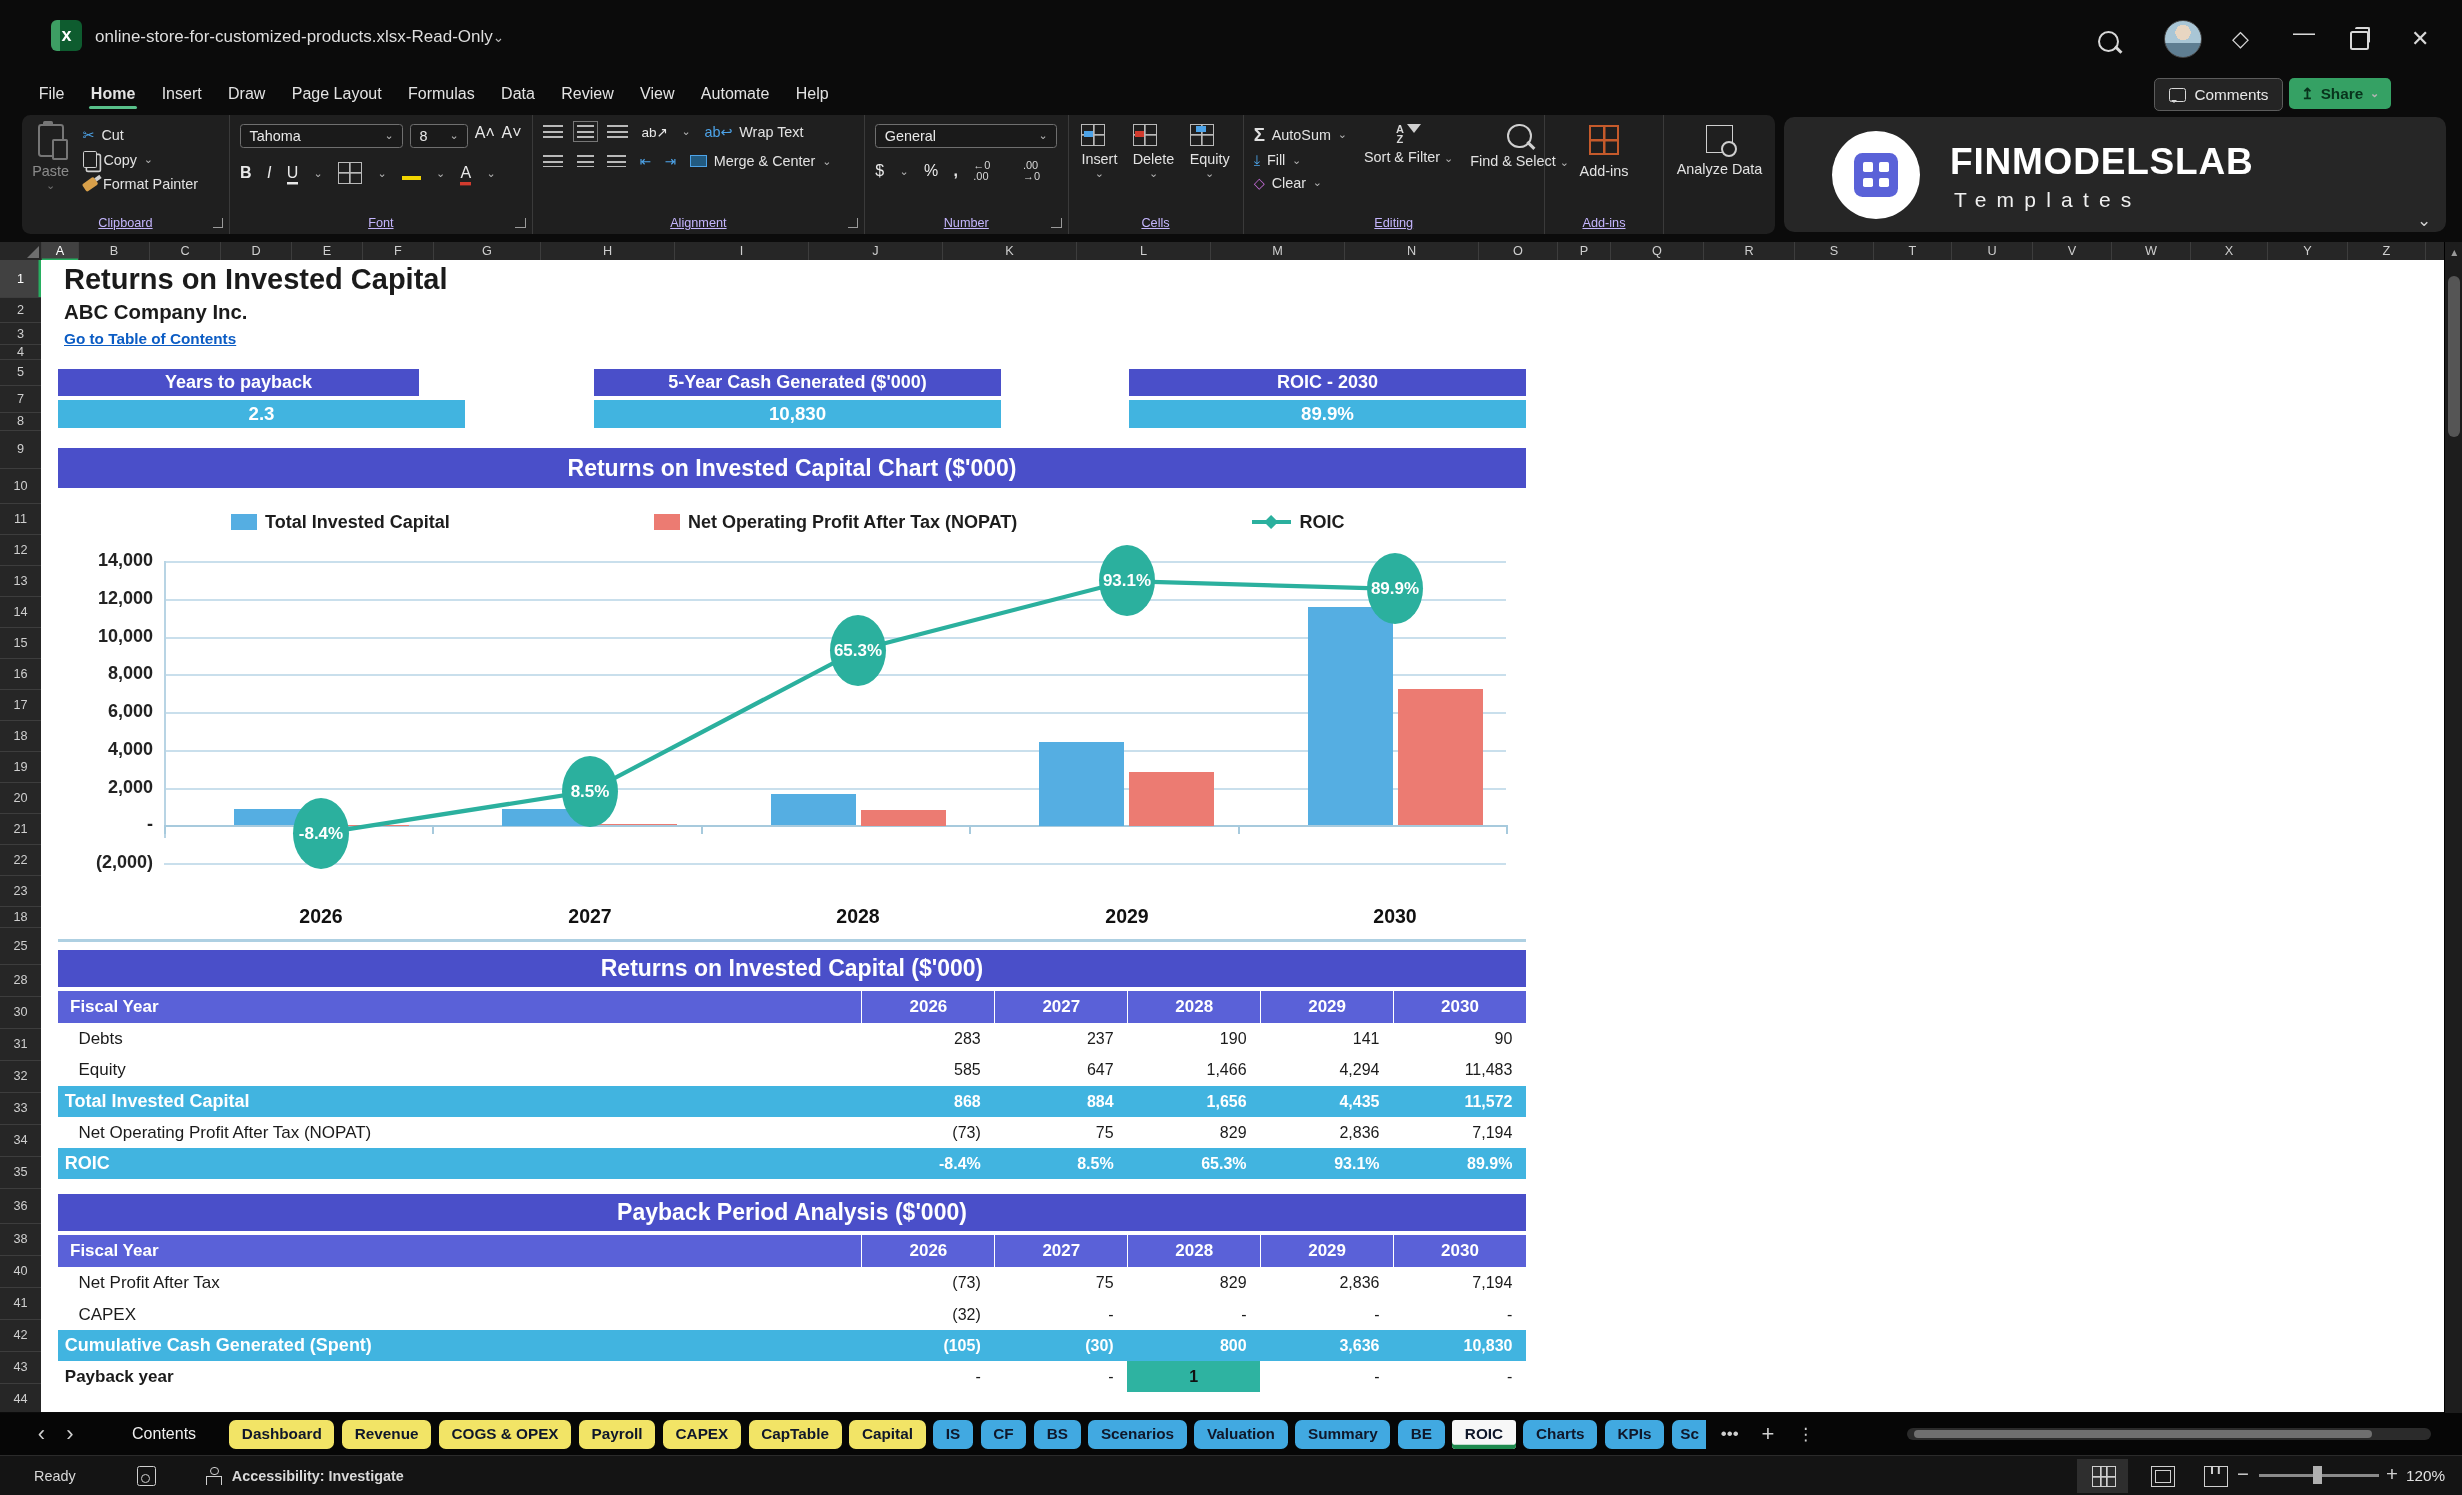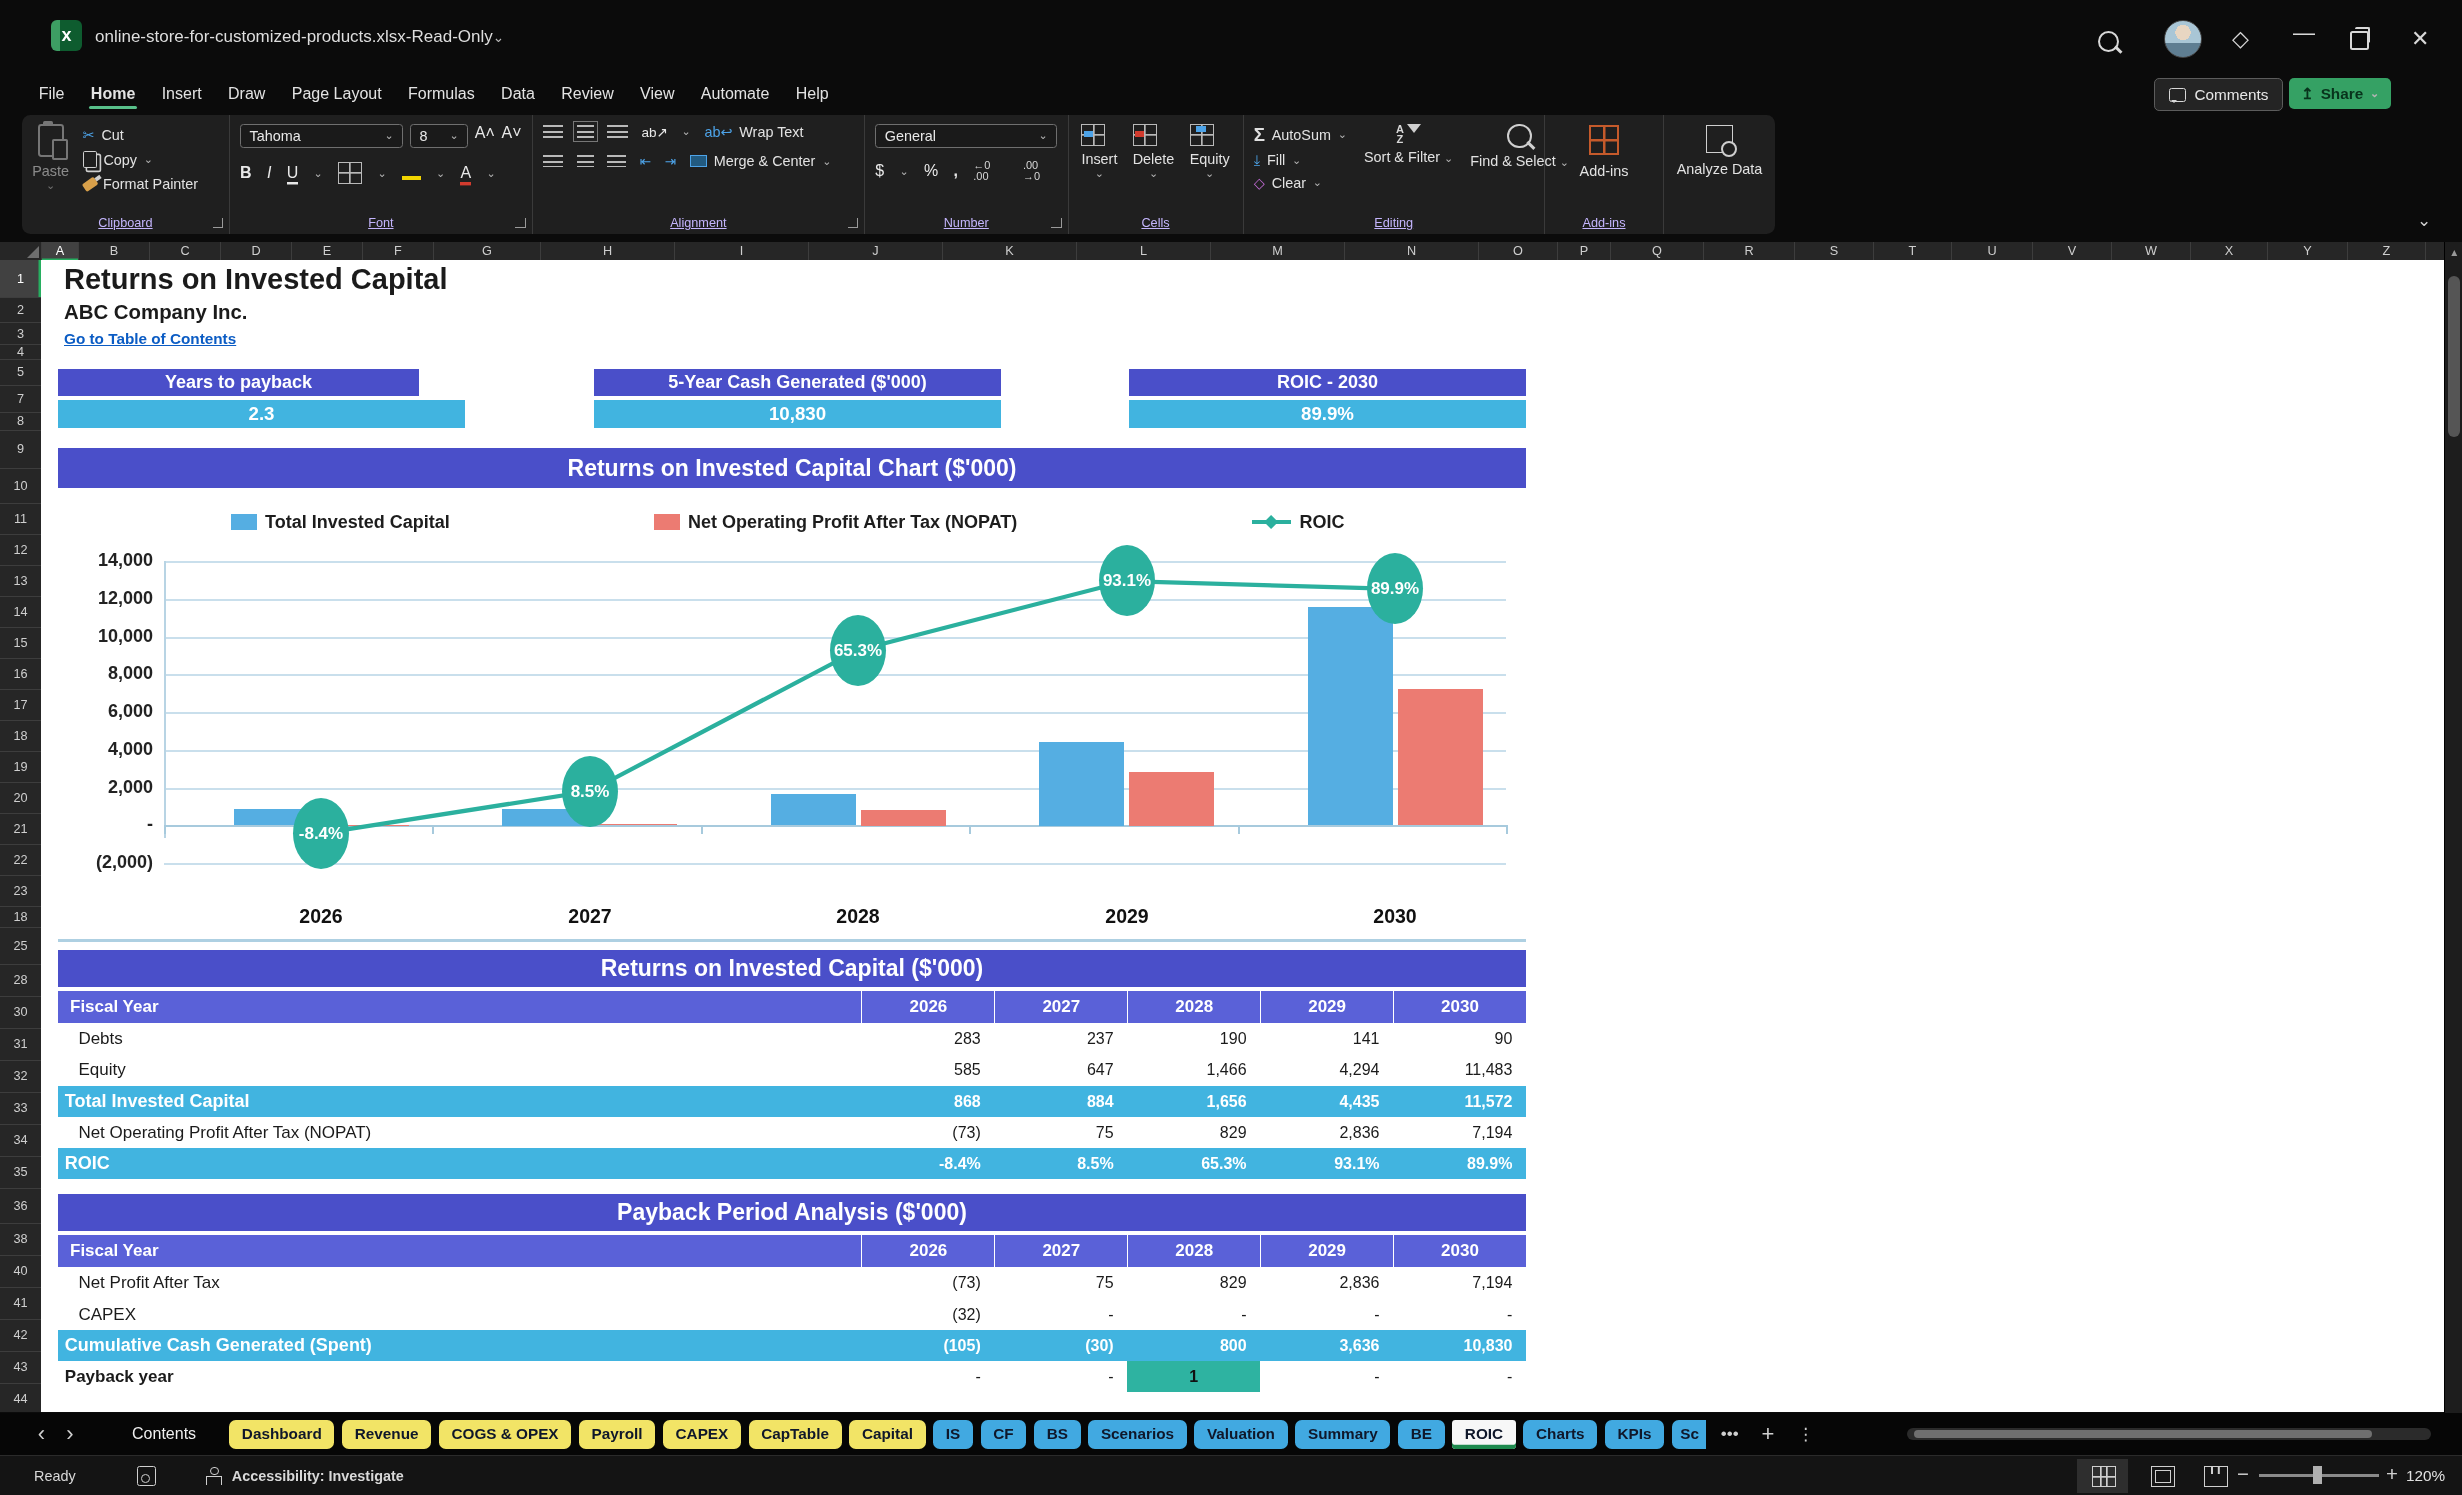--- a/index.html
+++ b/index.html
@@ -392,20 +392,32 @@
     </div>
 
     <div class="rgroup" style="width:102px;border-right:none;">
       <div style="text-align:center;">
         <div class="anlic" style="margin:1.7px auto 0;"></div>
         <div class="rbtn twoline" style="margin-top:8.5px;display:block;"><span>Analyze Data</span></div>
       </div>
     </div>
   </div>
 
+  <div class="abs" id="logo-panel">
+    <div class="logo-circle">
+      <div class="logo-sq">
+          <div></div>
+          <div></div>
+          <div></div>
+          <div></div>
+        </div>
+    </div>
+    <div class="logo-name">FINMODELSLAB</div>
+    <div class="logo-sub">Templates</div>
+  </div>
   <div class="abs ribchev">⌄</div>
 
   <div class="abs" id="colheads">
       <div class="corner"></div>
       <div class="colh sel" style="width: 36px;">A</div>
       <div class="colh" style="width: 70px;">B</div>
       <div class="colh" style="width: 70px;">C</div>
       <div class="colh" style="width: 70px;">D</div>
       <div class="colh" style="width: 70px;">E</div>
       <div class="colh" style="width: 70px;">F</div>

